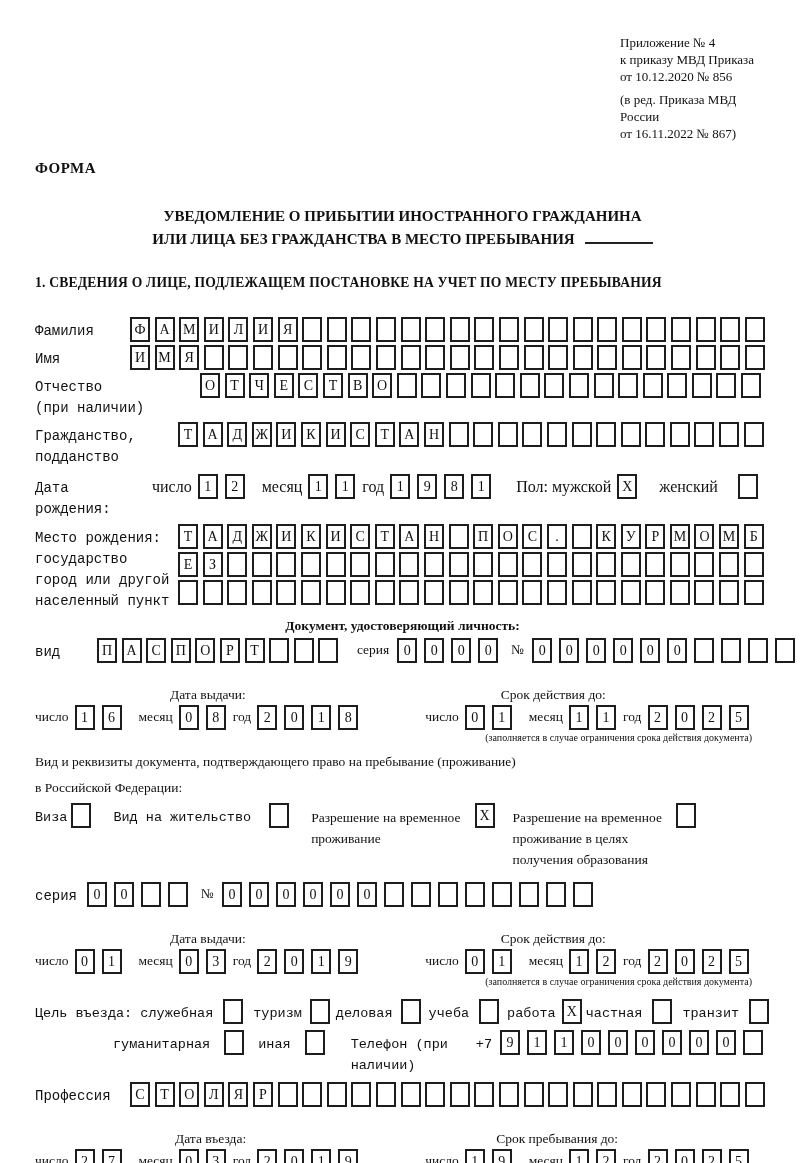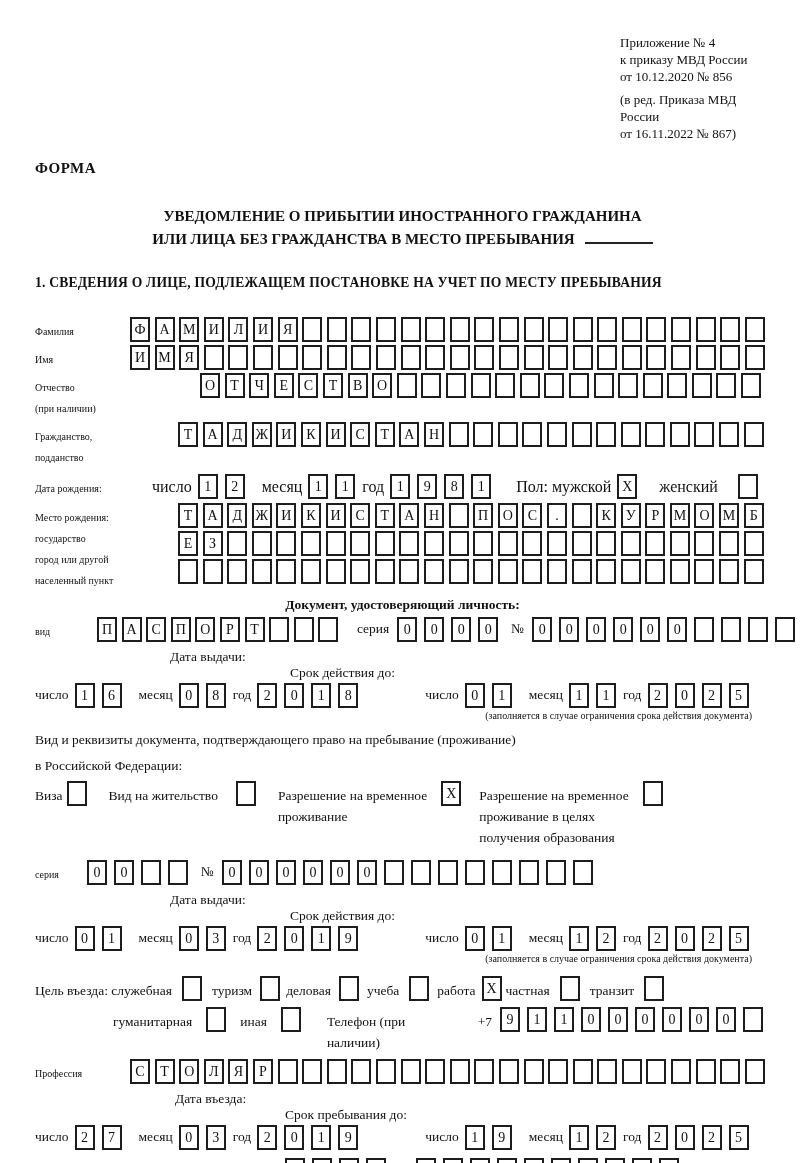--- a/index.html
+++ b/index.html
@@ -9,50 +9,50 @@
     font-family:"Liberation Serif","DejaVu Serif",serif;color:#111;
     background:#fff;overflow:hidden;
   }
   .annex{margin-left:585px;font-size:13px;line-height:17px;}
   .annex .amend{margin-top:6px;}
   .forma{margin-top:18px;text-align:left;font-weight:bold;font-size:15px;letter-spacing:.5px;}
   .title{margin-top:28px;text-align:center;font-weight:bold;font-size:15px;line-height:23px;}
   .uline{display:inline-block;width:68px;border-bottom:2px solid #222;margin-left:10px;vertical-align:baseline;height:14px;}
   .section{margin-top:24px;font-weight:bold;font-size:13.6px;letter-spacing:.2px;}
   .frow{display:flex;align-items:flex-start;margin-bottom:3px;}
-  .flabel{font-size:10px;padding-top:4px;flex:none;line-height:21px;}
+  .flabel{font-size:14px;padding-top:4px;flex:none;line-height:21px;font-family:Liberation Mono, monospace;}
   .inl{padding-top:4px;}
   .cells{display:inline-flex;flex:none;}
   .cellcol{display:flex;flex-direction:column;gap:3px;}
   .cell{
     display:inline-flex;align-items:center;justify-content:center;flex:none;
     width:20px;height:25px;box-sizing:border-box;border:2px solid #1d1d1d;
     margin-right:4.6px;font-size:14px;background:#fff;
   }
   .dcells .cell{margin-right:7px;}
   .cb{margin:0;}
   .bhdr{margin-top:6px;text-align:center;font-weight:bold;font-size:13.5px;}
-  .dhead{display:flex;font-size:13.5px;margin-top:7px;flex-direction:column;}
+  .dhead{display:flex;font-size:13.5px;margin-top:24px;}
   .daterow{display:flex;font-size:13.5px;margin-top:2px;}
   .dword{padding-top:4px;margin-right:6px;flex:none;text-align:right;}
   .dgap{margin-left:10px;}
   .note{font-size:10px;text-align:right;margin:2px 18px 0 0;}
   .plain{font-size:13.5px;margin-top:8px;line-height:22px;}
   .ckrow{display:flex;align-items:flex-start;font-size:13.5px;margin-top:4px;}
-  .cklabel{padding-top:4px;line-height:21px;}
+  .cklabel{padding-top:4px;line-height:21px;font-family:Liberation Mono, monospace;}
   .ckmulti{line-height:21px;padding-top:4px;}
 </style>
 </head>
 <body>
 
 <div class="page">
 
   <div class="annex">
     <div>Приложение № 4</div>
-    <div>к приказу МВД России</div>
+    <div>к приказу МВД Приказа</div>
     <div>от 10.12.2020 № 856</div>
     <div class="amend">(в ред. Приказа МВД России</div>
     <div>от 16.11.2022 № 867)</div>
   </div>
 
   <div class="forma">ФОРМА</div>
 
   <div class="title">
     <div>УВЕДОМЛЕНИЕ О ПРИБЫТИИ ИНОСТРАННОГО ГРАЖДАНИНА</div>
     <div><span>ИЛИ ЛИЦА БЕЗ ГРАЖДАНСТВА В МЕСТО ПРЕБЫВАНИЯ</span><span class="uline"></span></div>

